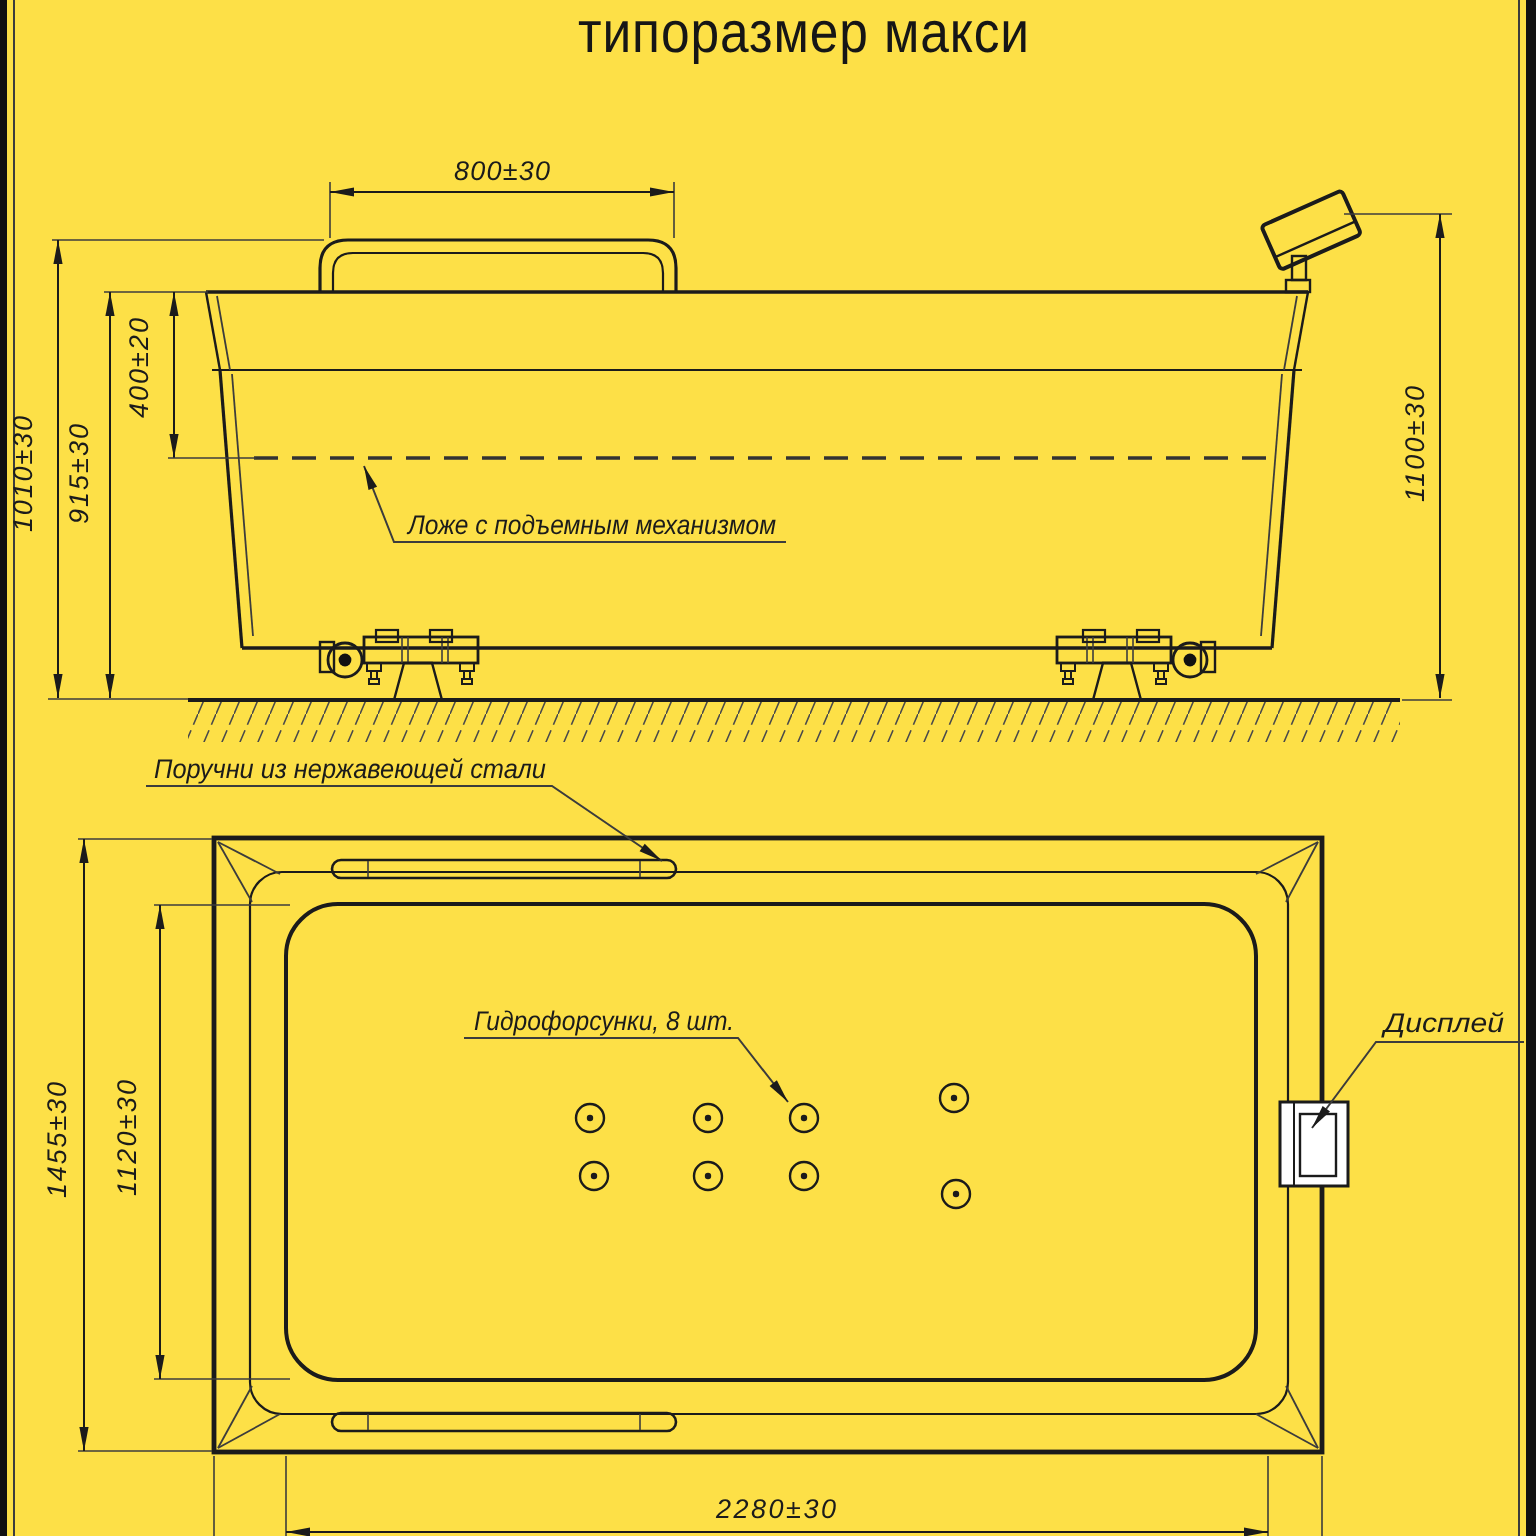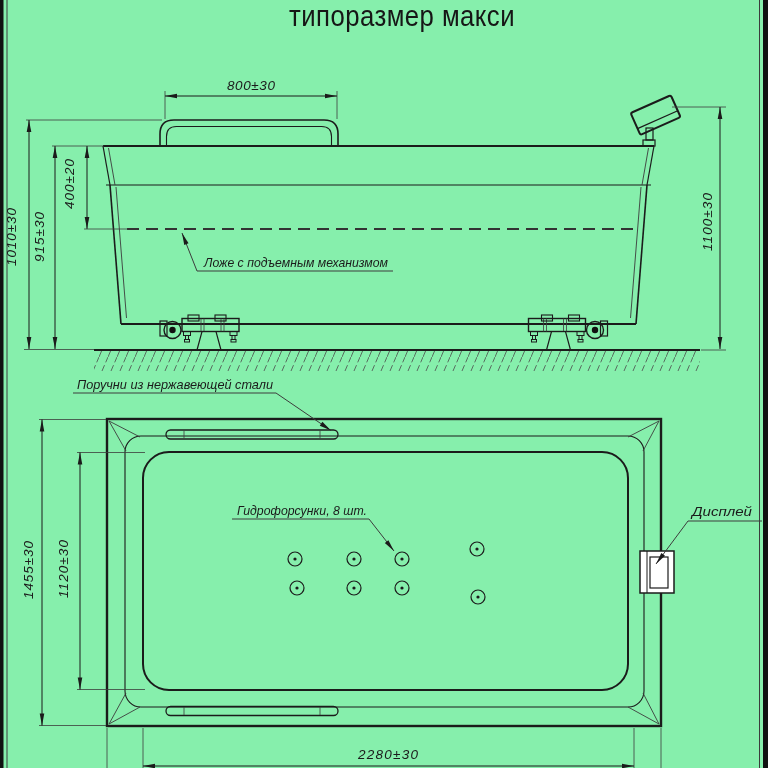--- a/index.html
+++ b/index.html
@@ -1,16 +1,16 @@
 <!DOCTYPE html>
 <html><head>
 <meta charset="utf-8">
 <style>
   html,body{margin:0;padding:0;background:#fff;}
-  .sheet{position:relative;width:768px;height:768px;background:#86efac;overflow:hidden;
+  .sheet{position:relative;width:768px;height:768px;background:#fde047;overflow:hidden;
          font-family:"Liberation Sans",sans-serif;}
   svg{position:absolute;left:0;top:0;}
   .title-text{font:29px "Liberation Sans",sans-serif;fill:#161616;letter-spacing:.5px;}
   .dim{font:italic 13.5px "Liberation Sans",sans-serif;fill:#1b1b1b;}
   .lbl{font:italic 13.5px "Liberation Sans",sans-serif;fill:#1b1b1b;}
   .ln{stroke:#1b1b1b;fill:none;}
   .thin{stroke:#3c3c3c;fill:none;}
 </style>
 </head>
 <body>

